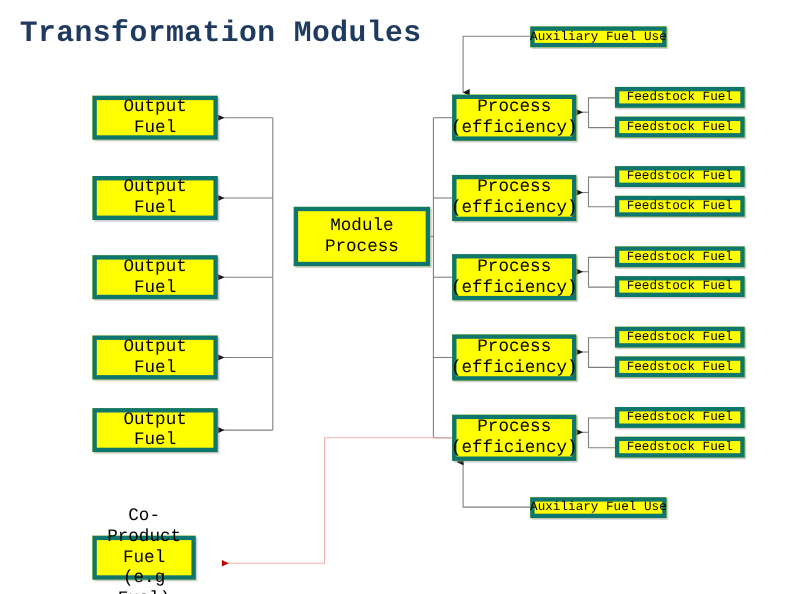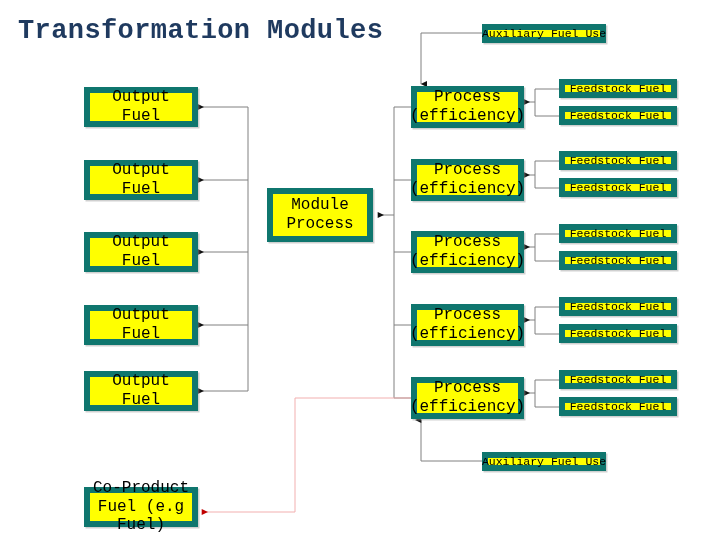--- a/index.html
+++ b/index.html
@@ -21,21 +21,21 @@
     letter-spacing:0.4px;
     white-space:nowrap;
   }
 
   
   #wires{position:absolute;left:0;top:0;width:720px;height:540px;}
 
   .node{
     position:absolute;
     background:#FFFF00;
-    border:6px solid #0f766e;
+    border:4px solid #0f766e;
     box-shadow:1.5px 1.5px 0 rgba(150,150,150,.45);
     color:#000000;
     display:flex;
     align-items:center;
     justify-content:center;
     text-align:center;
     line-height:1.18;
     box-sizing:border-box;
     z-index:5;
   }
@@ -133,21 +133,21 @@
       <span class="lbl">Fuel</span>
     </div>
   </div>
   <div class="node two-line" style="left:84px;top:371px;width:114px;height:40px;">
     <div>
       <span class="lbl">Output</span>
       <span class="lbl">Fuel</span>
     </div>
   </div>
 
-  <div class="node two-line" style="left:267px;top:188px;width:106px;height:54px;">
+  <div class="node two-line" style="left:267px;top:188px;width:124px;height:54px;">
     <div>
       <span class="lbl">Module</span>
       <span class="lbl">Process</span>
     </div>
   </div>
 
   <div class="node two-line" style="left:411px;top:86px;width:113px;height:42px;">
     <div>
       <span class="lbl">Process</span>
       <span class="lbl">(efficiency)</span>
@@ -213,20 +213,20 @@
       <span class="lbl">Feedstock Fuel</span>
     </div>
 
   <div class="node one-line" style="left:482px;top:24px;width:124px;height:19px;">
       <span class="lbl">Auxiliary Fuel Use</span>
     </div>
   <div class="node one-line" style="left:482px;top:452px;width:124px;height:19px;">
       <span class="lbl">Auxiliary Fuel Use</span>
     </div>
 
-  <div class="node two-line" style="left:84px;top:487px;width:114px;height:40px;">
+  <div class="node two-line" style="left:84px;top:487px;width:94px;height:40px;">
     <div>
       <span class="lbl">Co-Product</span>
       <span class="lbl">Fuel (e.g Fuel)</span>
     </div>
   </div>
 
 </div>
 
 </body></html>

